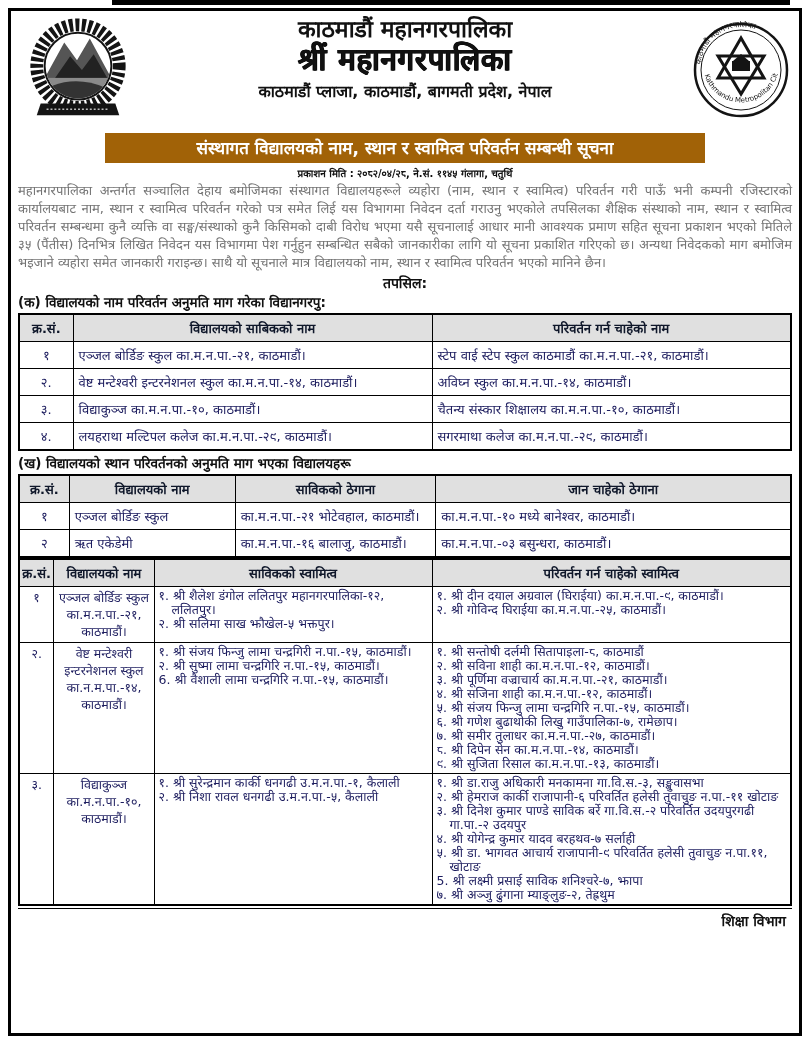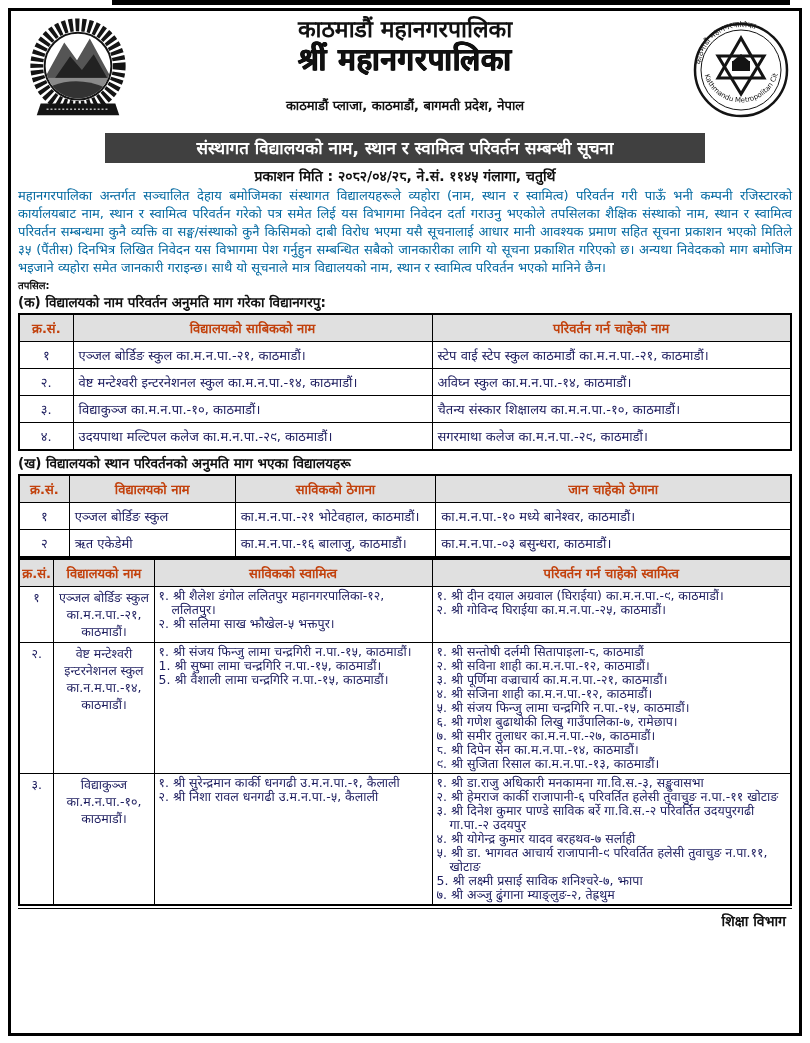--- a/index.html
+++ b/index.html
@@ -10,34 +10,34 @@
          box-sizing:border-box;padding:4px 7px 2px 7px;overflow:hidden;}
   
   .header{position:relative;height:115px;}
   .logo-left{position:absolute;left:4px;top:2px;width:112px;height:110px;}
   .logo-right{position:absolute;right:2px;top:6px;width:98px;height:98px;}
   .titles{width:540px;margin:0 auto;text-align:center;}
   .title1{font-size:23px;font-weight:bold;line-height:1.1;padding-top:2px;}
   .title2{font-size:29px;font-weight:900;line-height:1.1;margin-top:2px;
           transform:scaleY(1.08);letter-spacing:1px;text-shadow:0.6px 0 #000, -0.6px 0 #000;}
   .title3{font-size:19px;font-weight:bold;margin-top:3px;}
-  .title4{font-size:13px;font-weight:bold;margin-top:20px;}
-  
-  .banner{width:600px;margin:3px auto 0;background:#404040;color:#fff;text-align:center;
+  .title4{font-size:16px;font-weight:bold;margin-top:4px;}
+  
+  .banner{width:600px;margin:3px auto 0;background:#a16207;color:#fff;text-align:center;
           font-weight:bold;font-size:17px;padding:3px 4px 4px;box-sizing:border-box;}
-  .date-line{text-align:center;font-weight:bold;font-size:14px;margin-top:3px;}
-  
-  .para{font-size:13px;line-height:18px;text-align:justify;margin-top:2px;color:#0369a1;}
-  .tapasil{font-weight:bold;font-size:10px;margin-top:1px;}
+  .date-line{text-align:center;font-weight:bold;font-size:10px;margin-top:3px;}
+  
+  .para{font-size:13px;line-height:18px;text-align:justify;margin-top:2px;color:#737373;}
+  .tapasil{font-weight:bold;font-size:14px;margin-top:1px;text-align:center;}
   .sec-head{font-weight:bold;font-size:13.5px;margin:1px 0 2px;}
   
   table{width:100%;border-collapse:collapse;border:2px solid #000;table-layout:fixed;}
   th,td{border:1px solid #000;font-size:13px;padding:2px 5px;color:#1c1c5e;
         overflow:hidden;}
-  th{background:#e0e0e0;color:#c2410c;font-weight:bold;text-align:center;padding:4px 2px;}
+  th{background:#e0e0e0;color:#0f172a;font-weight:bold;text-align:center;padding:4px 2px;}
   td.sn{text-align:center;}
   .tblA td,.tblB td{height:22px;vertical-align:middle;}
   .tblC td{vertical-align:top;font-size:12.5px;padding:2px 4px;}
   .tblC td.school{text-align:center;}
   .owner-line{line-height:14px;padding-left:13px;text-indent:-13px;}
   .mt{margin-top:3px;}
   
   .footer{display:flex;justify-content:flex-end;font-weight:bold;font-size:14px;
           padding:2px 6px 0 0;border-top:1px solid #000;margin-top:2px;}
 </style>
@@ -122,21 +122,21 @@
           <td>वेष्ट मन्टेश्वरी इन्टरनेशनल स्कुल का.म.न.पा.-१४, काठमाडौं।</td>
           <td>अविघ्न स्कुल का.म.न.पा.-१४, काठमाडौं।</td>
         </tr>
         <tr>
           <td class="sn">३.</td>
           <td>विद्याकुञ्ज का.म.न.पा.-१०, काठमाडौं।</td>
           <td>चैतन्य संस्कार शिक्षालय का.म.न.पा.-१०, काठमाडौं।</td>
         </tr>
         <tr>
           <td class="sn">४.</td>
-          <td>उदयपाथा मल्टिपल कलेज का.म.न.पा.-२९, काठमाडौं।</td>
+          <td>लयहराथा मल्टिपल कलेज का.म.न.पा.-२९, काठमाडौं।</td>
           <td>सगरमाथा कलेज का.म.न.पा.-२९, काठमाडौं।</td>
         </tr>
       </tbody>
     </table>
 
     <div class="sec-head mt">(ख) विद्यालयको स्थान परिवर्तनको अनुमति माग भएका विद्यालयहरू</div>
     <table class="tblB">
       <colgroup>
           <col style="width:6.5%">
           <col style="width:21.5%">
@@ -193,22 +193,22 @@
           <td>
             <div class="owner-line">१. श्री दीन दयाल अग्रवाल (घिराईया) का.म.न.पा.-९, काठमाडौं।</div>
             <div class="owner-line">२. श्री गोविन्द घिराईया का.म.न.पा.-२५, काठमाडौं।</div>
           </td>
         </tr>
         <tr>
           <td class="sn">२.</td>
           <td class="school">वेष्ट मन्टेश्वरी इन्टरनेशनल स्कुल का.न.म.पा.-१४, काठमाडौं।</td>
           <td>
             <div class="owner-line">१. श्री संजय फिन्जु लामा चन्द्रगिरी न.पा.-१५, काठमाडौं।</div>
-            <div class="owner-line">1. श्री सुष्मा लामा चन्द्रगिरि न.पा.-१५, काठमाडौं।</div>
-            <div class="owner-line">5. श्री वैशाली लामा चन्द्रगिरि न.पा.-१५, काठमाडौं।</div>
+            <div class="owner-line">२. श्री सुष्मा लामा चन्द्रगिरि न.पा.-१५, काठमाडौं।</div>
+            <div class="owner-line">6. श्री वैशाली लामा चन्द्रगिरि न.पा.-१५, काठमाडौं।</div>
           </td>
           <td>
             <div class="owner-line">१. श्री सन्तोषी दर्लमी सितापाइला-८, काठमाडौं</div>
             <div class="owner-line">२. श्री सविना शाही का.म.न.पा.-१२, काठमाडौं।</div>
             <div class="owner-line">३. श्री पूर्णिमा वज्राचार्य का.म.न.पा.-२१, काठमाडौं।</div>
             <div class="owner-line">४. श्री सजिना शाही का.म.न.पा.-१२, काठमाडौं।</div>
             <div class="owner-line">५. श्री संजय फिन्जु लामा चन्द्रगिरि न.पा.-१५, काठमाडौं।</div>
             <div class="owner-line">६. श्री गणेश बुढाथोकी लिखु गाउँपालिका-७, रामेछाप।</div>
             <div class="owner-line">७. श्री समीर तुलाधर का.म.न.पा.-२७, काठमाडौं।</div>
             <div class="owner-line">८. श्री दिपेन सेन का.म.न.पा.-१४, काठमाडौं।</div>

